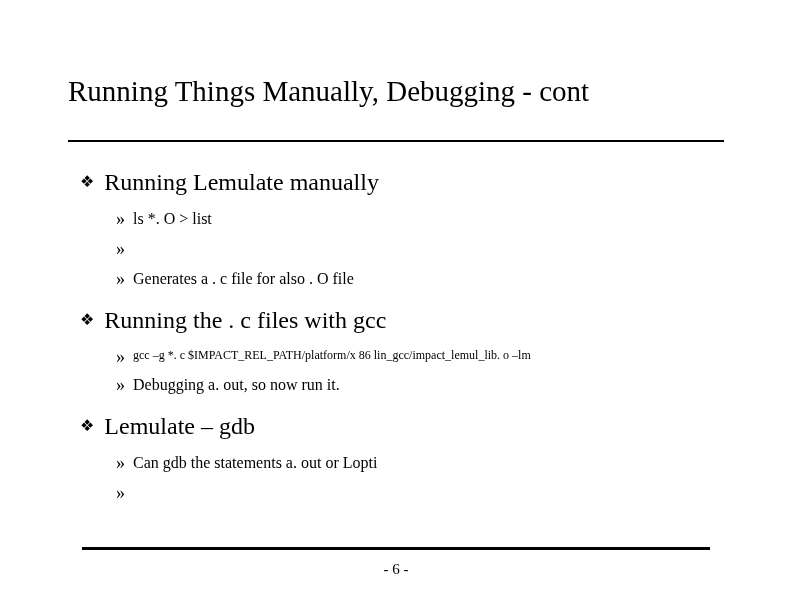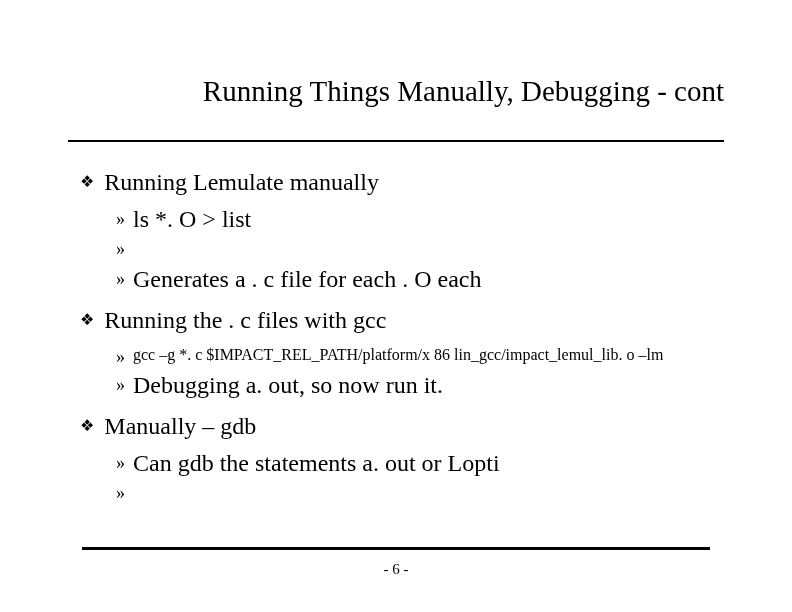--- a/index.html
+++ b/index.html
@@ -12,21 +12,20 @@
     position: relative;
   }
   .slide {
     padding: 75px 68px 0 68px;
   }
   .title {
     font-size: 29px;
     font-weight: normal;
     padding-bottom: 4px;
     margin-bottom: 28px;
-    text-align: right;
   }
   .title-rule {
     border: none;
     border-top: 2.5px solid #000;
     margin-top: 2px;
     margin-bottom: 26px;
   }
   .content {
     padding-left: 12px;
   }
@@ -57,25 +56,25 @@
     align-items: flex-start;
     margin-bottom: 4px;
   }
   .level2 .bullet2 {
     font-size: 18px;
     margin-right: 8px;
     line-height: 26px;
     flex-shrink: 0;
   }
   .level2 .text2 {
-    font-size: 24px;
+    font-size: 16px;
     line-height: 26px;
   }
   .level2 .text2.small {
-    font-size: 16px;
+    font-size: 12px;
     line-height: 22px;
   }
   .level2.tight { margin-bottom: 2px; }
   .footer-rule {
     position: absolute;
     left: 82px;
     right: 82px;
     bottom: 62px;
     border: none;
     border-top: 3.5px solid #000;
@@ -105,42 +104,42 @@
     <div class="sub">
       <div class="level2">
         <span class="bullet2">»</span>
         <span class="text2">ls *. O &gt; list</span>
       </div>
       <div class="level2">
         <span class="bullet2">»</span>
       </div>
       <div class="level2">
         <span class="bullet2">»</span>
-        <span class="text2">Generates a . c file for each . O each</span>
+        <span class="text2">Generates a . c file for also . O file</span>
       </div>
     </div>
 
     <div class="level1">
       <span class="bullet1">❖</span>
       <span class="text1">Running the . c files with gcc</span>
     </div>
     <div class="sub">
       <div class="level2 tight">
         <span class="bullet2">»</span>
         <span class="text2 small">gcc –g *. c $IMPACT_REL_PATH/platform/x 86 lin_gcc/impact_lemul_lib. o –lm</span>
       </div>
       <div class="level2">
         <span class="bullet2">»</span>
         <span class="text2">Debugging a. out, so now run it.</span>
       </div>
     </div>
 
     <div class="level1">
       <span class="bullet1">❖</span>
-      <span class="text1">Manually – gdb</span>
+      <span class="text1">Lemulate – gdb</span>
     </div>
     <div class="sub">
       <div class="level2">
         <span class="bullet2">»</span>
         <span class="text2">Can gdb the statements a. out or Lopti</span>
       </div>
       <div class="level2">
         <span class="bullet2">»</span>
       </div>
     </div>

